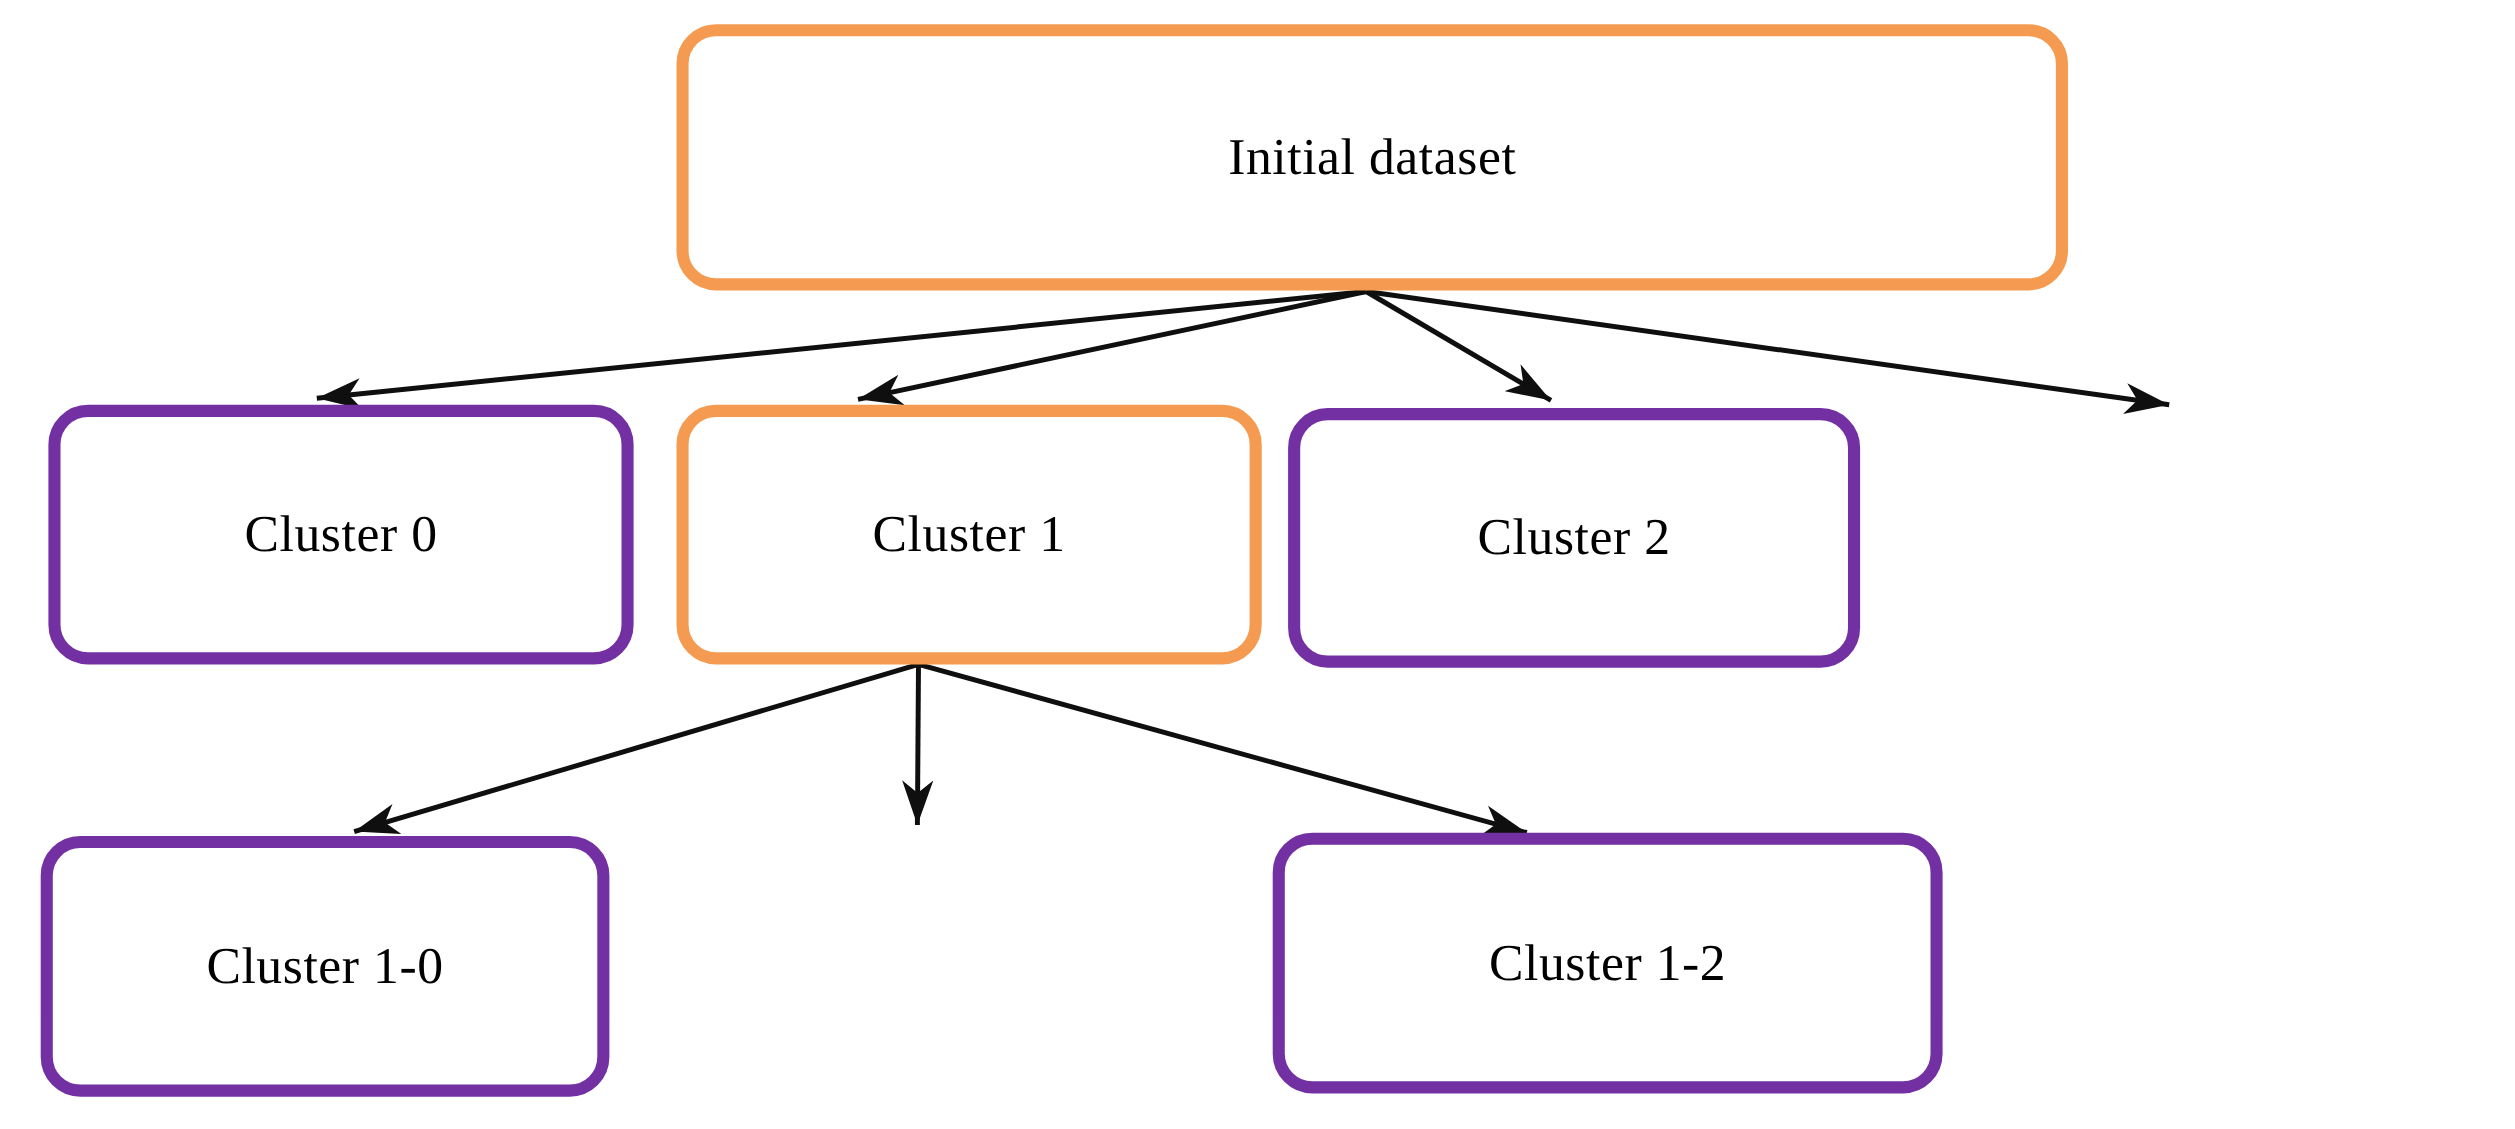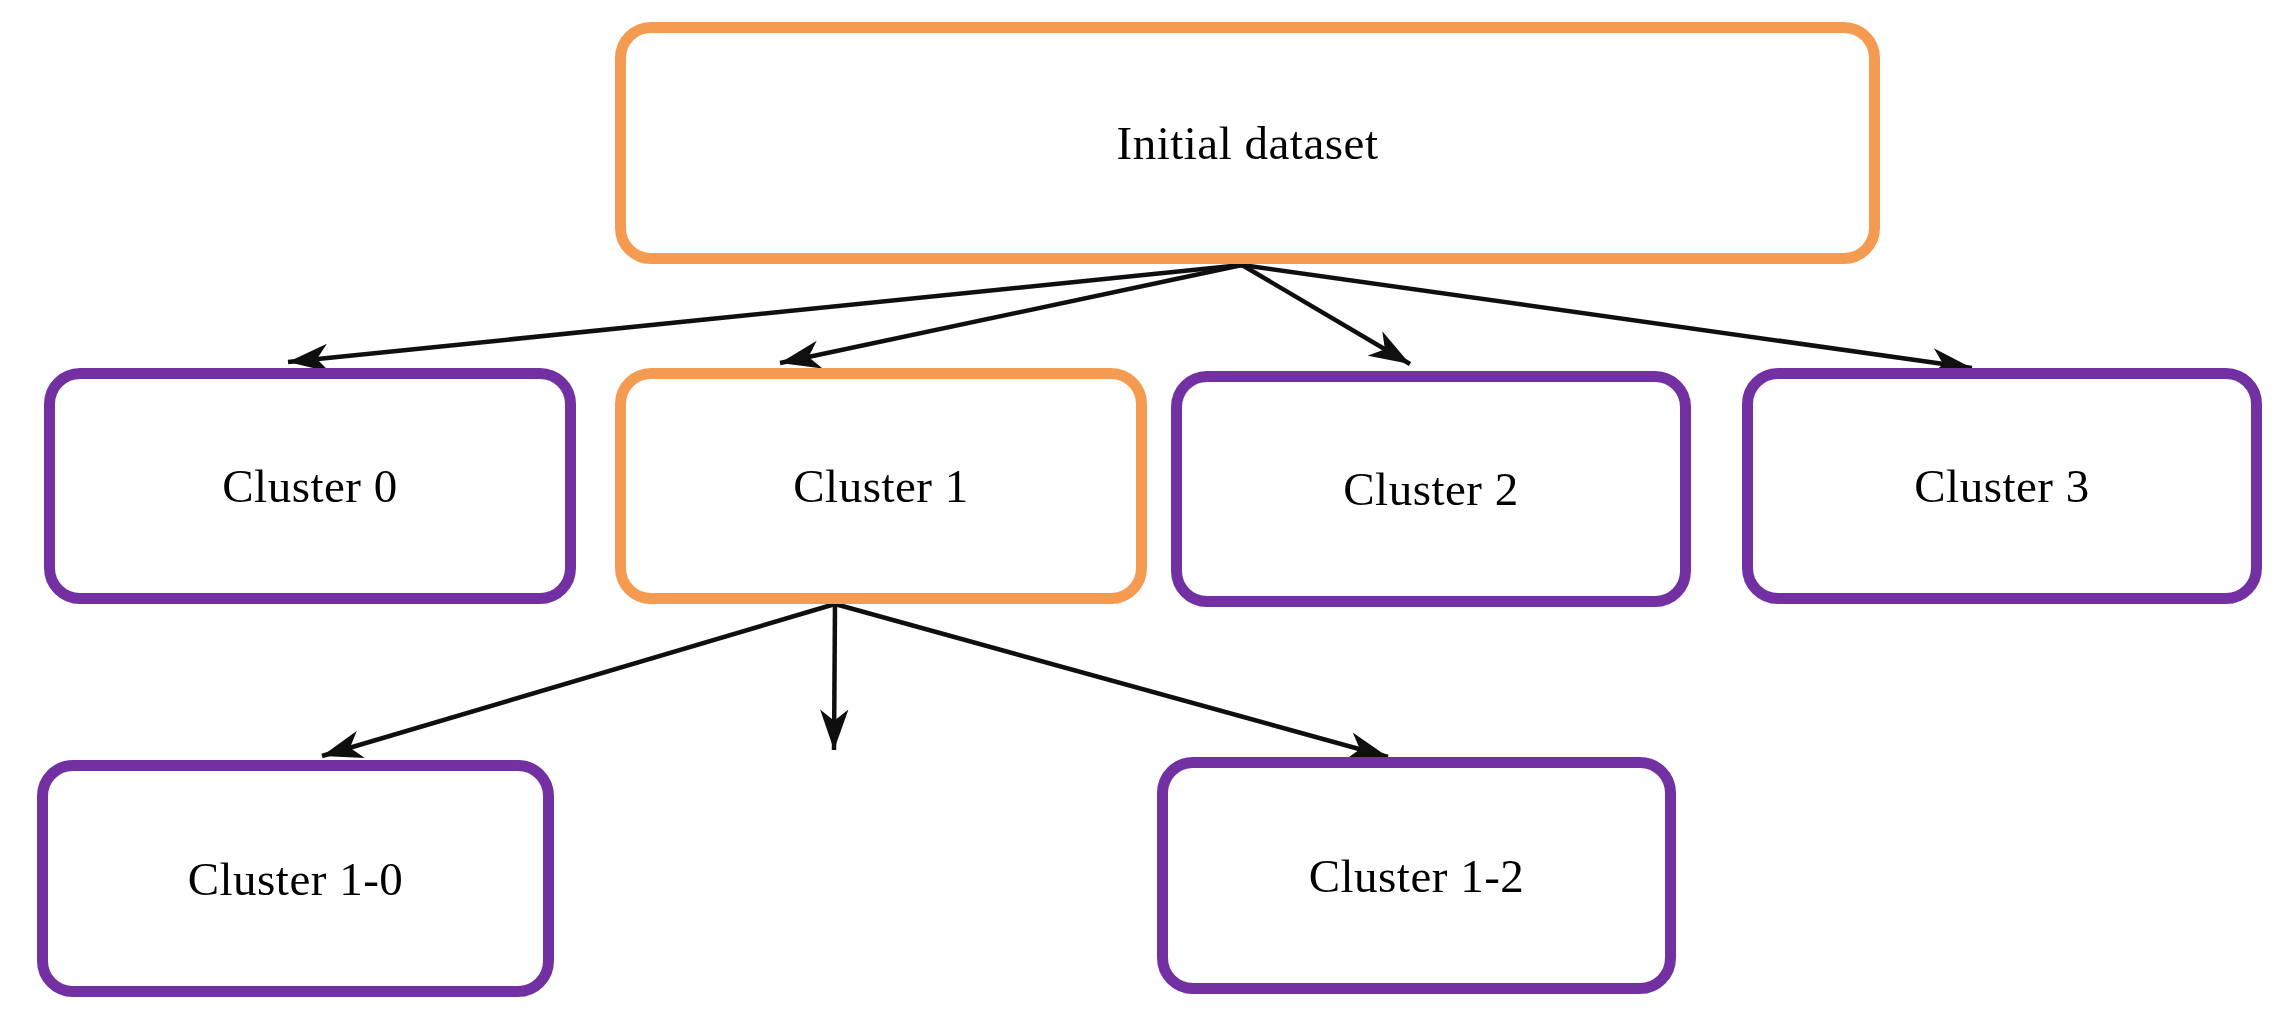--- a/index.html
+++ b/index.html
@@ -39,21 +39,21 @@
     white-space: nowrap;
   }
   
   .n-initial { left: 615px;  top: 22px;  width: 1265px; height: 242px; }
   .n-c0      { left: 44px;   top: 368px; width: 532px;  height: 236px; text-align: right; }
   .n-c1      { left: 615px;  top: 368px; width: 532px;  height: 236px; }
   .n-c2      { left: 1171px; top: 371px; width: 520px;  height: 236px; }
   .n-c3      { left: 1742px; top: 368px; width: 520px;  height: 236px; }
   .n-c10     { left: 37px;   top: 760px; width: 517px;  height: 237px; font-family: Liberation Serif, serif; }
   .n-c11     { left: 586px;  top: 757px; width: 519px;  height: 237px; }
-  .n-c12     { left: 1157px; top: 757px; width: 519px;  height: 237px; }
+  .n-c12     { left: 1157px; top: 757px; width: 609px;  height: 237px; }
 </style>
 </head>
 <body>
 
 <div class="stage">
 
   <svg class="edges" viewBox="0 0 2286 1026" xmlns="http://www.w3.org/2000/svg">
     <defs>
       <marker id="arrowhead" viewBox="0 0 10 7" refX="10" refY="3.5" markerWidth="9" markerHeight="6.5" orient="auto">
         <path d="M0,0 L10,3.5 L0,7 L2.8,3.5 Z" fill="#0F0F0F"></path>
@@ -77,23 +77,20 @@
   </div>
 
   <div class="node n-c1" style="border-color: rgb(245, 155, 81);">
     <span class="label">Cluster 1</span>
   </div>
 
   <div class="node n-c2" style="border-color: rgb(115, 48, 162);">
     <span class="label">Cluster 2</span>
   </div>
 
-  <div class="node n-c3" style="border-color: rgb(115, 48, 162);">
-    <span class="label">Cluster 3</span>
-  </div>
 
   <div class="node n-c10" style="border-color: rgb(115, 48, 162);">
     <span class="label">Cluster 1-0</span>
   </div>
 
 
   <div class="node n-c12" style="border-color: rgb(115, 48, 162);">
     <span class="label">Cluster 1-2</span>
   </div>
 

